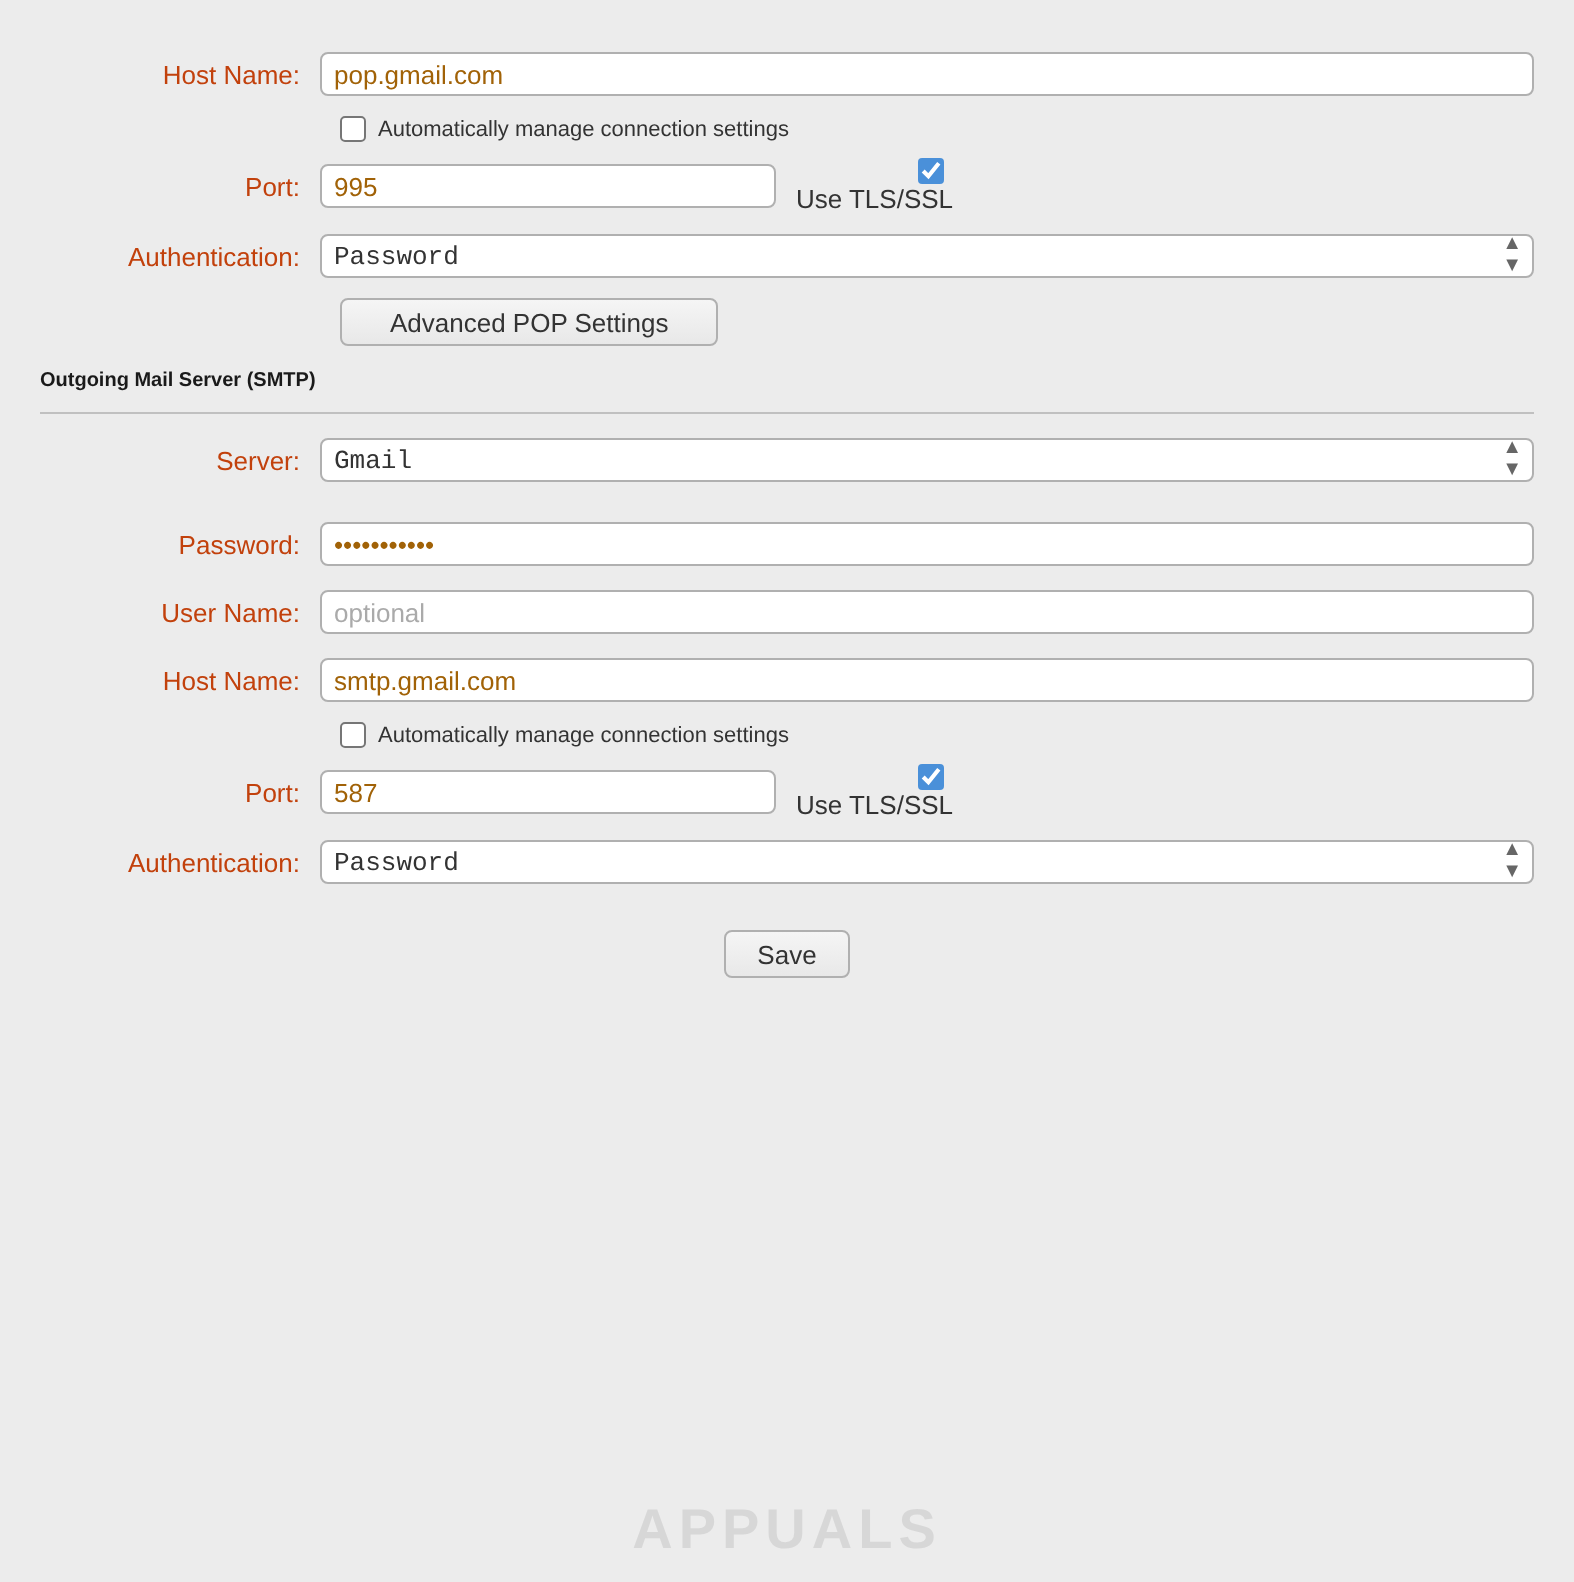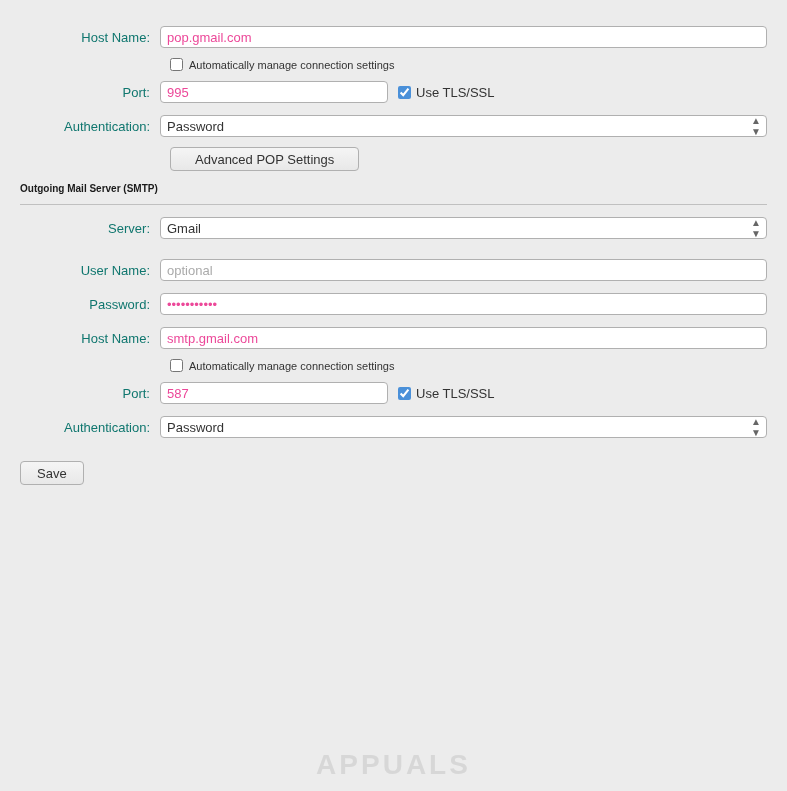--- a/index.html
+++ b/index.html
@@ -31,37 +31,37 @@
     }
 
     .form-row {
       display: flex;
       align-items: center;
       margin-bottom: 8px;
       min-height: 26px;
     }
 
     .label {
-      color: #0f766e;
+      color: #c2410c;
       text-align: right;
       min-width: 140px;
       padding-right: 10px;
       font-size: 13px;
       flex-shrink: 0;
     }
 
     .input-text {
       height: 22px;
       border: 1px solid #b0b0b0;
       border-radius: 4px;
       padding: 2px 6px;
       font-size: 13px;
       background: #fff;
       outline: none;
-      color: #ec4899;
+      color: #a16207;
     }
 
     .input-text::placeholder {
       color: #aaa;
     }
 
     .input-text.full-width {
       flex: 1;
     }
 
@@ -83,23 +83,24 @@
       accent-color: #4a90d9;
     }
 
     .checkbox-label {
       font-size: 11px;
       color: #333;
     }
 
     .tls-group {
       display: flex;
-      align-items: center;
+      align-items: flex-end;
       margin-left: 10px;
       flex-shrink: 0;
+      flex-direction: column;
     }
 
     .tls-group input[type="checkbox"] {
       margin-right: 5px;
       width: 13px;
       height: 13px;
       accent-color: #4a90d9;
     }
 
     .tls-label {
@@ -118,20 +119,21 @@
       border: 1px solid #b0b0b0;
       border-radius: 4px;
       padding: 2px 24px 2px 6px;
       font-size: 13px;
       background: #fff;
       appearance: none;
       -webkit-appearance: none;
       outline: none;
       color: #333;
       cursor: pointer;
+      font-family: Liberation Mono, monospace;
     }
 
     .select-arrow {
       position: absolute;
       right: 6px;
       top: 50%;
       transform: translateY(-50%);
       pointer-events: none;
       color: #666;
       font-size: 10px;
@@ -166,21 +168,21 @@
       background: #c0c0c0;
       margin: 10px 0;
     }
 
     .smtp-section {
       margin-top: 4px;
     }
 
     .save-row {
       display: flex;
-      justify-content: flex-start;
+      justify-content: center;
       margin-top: 21px;
       padding-right: 0px;
     }
 
     .save-button {
       height: 24px;
       border: 1px solid #b0b0b0;
       border-radius: 4px;
       padding: 0 16px;
       font-size: 13px;
@@ -270,27 +272,27 @@
         <div class="select-arrow">
           <span>▲</span>
           <span>▼</span>
         </div>
       </div>
     </div>
 
     <div style="height:8px;"></div>
 
     <div class="form-row">
+      <span class="label">Password:</span>
+      <input type="password" class="input-text full-width" value="password123" style="">
+    </div>
+
+    <div class="form-row">
       <span class="label">User Name:</span>
       <input type="text" class="input-text full-width" placeholder="optional" value="" style="">
-    </div>
-
-    <div class="form-row">
-      <span class="label">Password:</span>
-      <input type="password" class="input-text full-width" value="password123" style="">
     </div>
 
     <div class="form-row">
       <span class="label">Host Name:</span>
       <input type="text" class="input-text full-width" value="smtp.gmail.com" style="">
     </div>
 
     <div class="checkbox-row">
       <input type="checkbox" style="">
       <span class="checkbox-label">Automatically manage connection settings</span>

